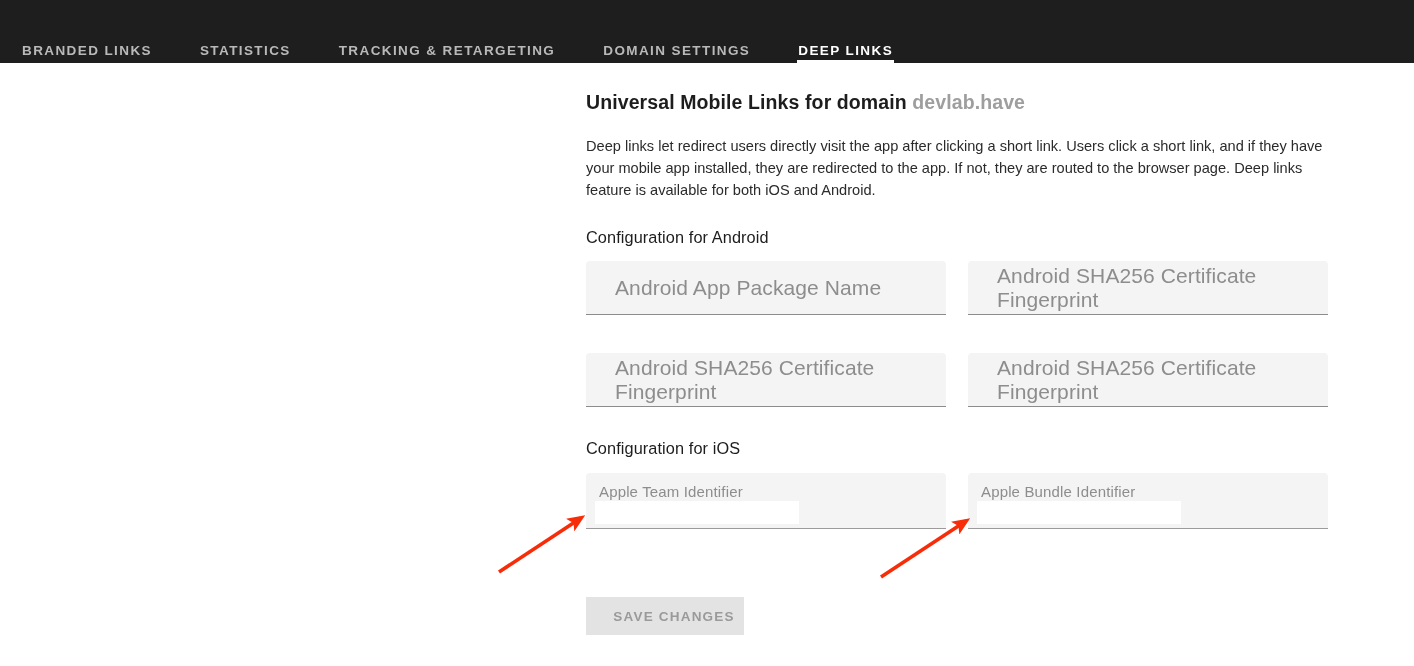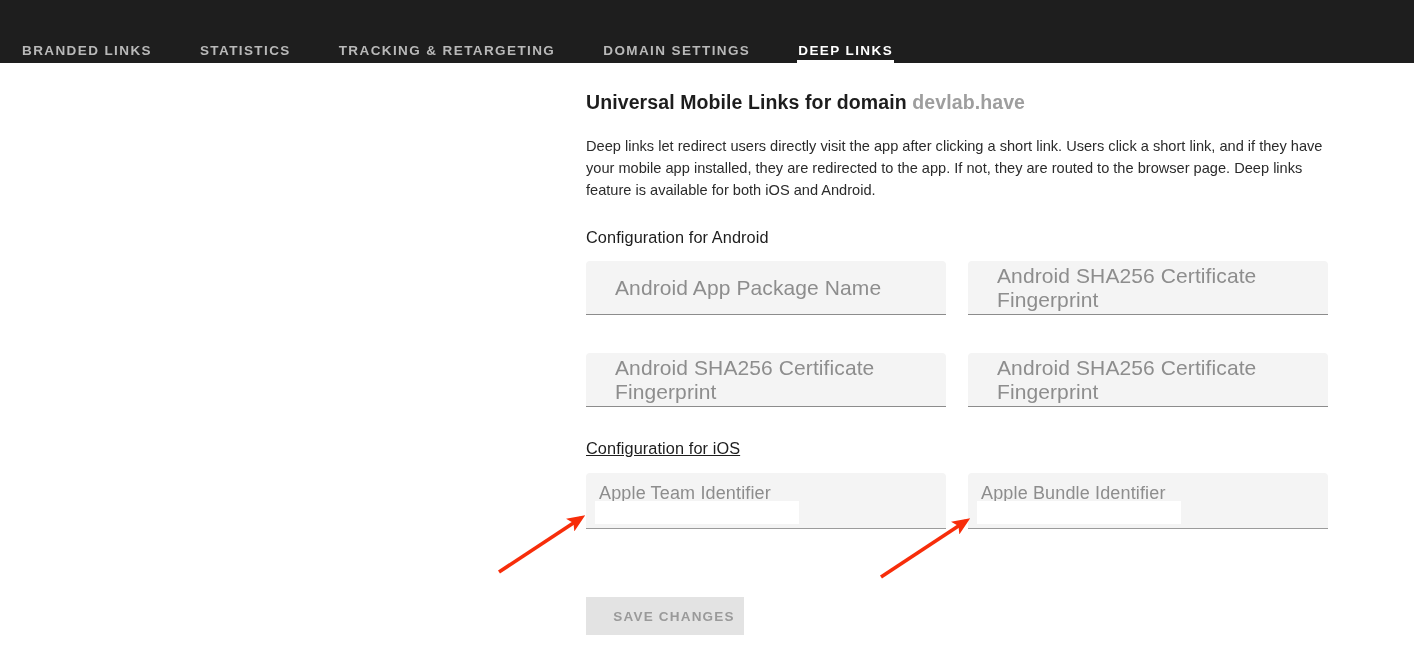--- a/index.html
+++ b/index.html
@@ -116,21 +116,21 @@
     display: block;
     padding: 0;
     height: 56px;
     background: #f4f4f4;
     border-bottom: 1px solid #9b9b9b;
   }
   .mdfield.filled .flabel {
     position: absolute;
     top: 10px;
     left: 13px;
-    font-size: 18px;
+    font-size: 15px;
     color: #8d8d8d;
     letter-spacing: 0.15px;
     user-select: none;
   }
   .mdfield.filled .autofill {
     position: absolute;
     top: 28px;
     left: 9px;
     width: 204px;
     height: 23px;
@@ -211,21 +211,21 @@
     </div>
     <div class="mdfield">
       <span class="ph">Android SHA256 Certificate Fingerprint</span>
     </div>
     <div class="mdfield">
       <span class="ph">Android SHA256 Certificate Fingerprint</span>
     </div>
   </div>
 
   
-  <h2 class="section-title" style="margin-top:32px;text-decoration:underline;">Configuration for iOS</h2>
+  <h2 class="section-title" style="margin-top:32px;">Configuration for iOS</h2>
 
   <div class="field-grid ios-grid">
     <div class="mdfield filled">
       <span class="flabel">Apple Team Identifier</span>
       <input class="autofill" type="text" value="" style="">
     </div>
     <div class="mdfield filled">
       <span class="flabel">Apple Bundle Identifier</span>
       <input class="autofill" type="text" value="" style="">
     </div>

